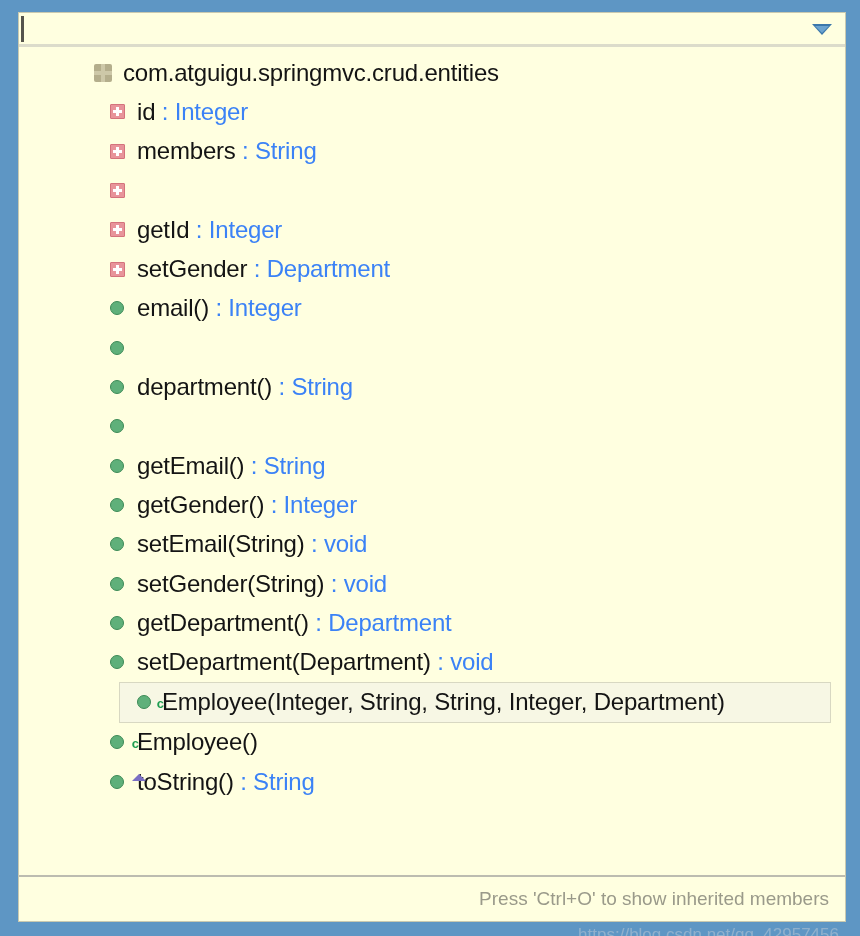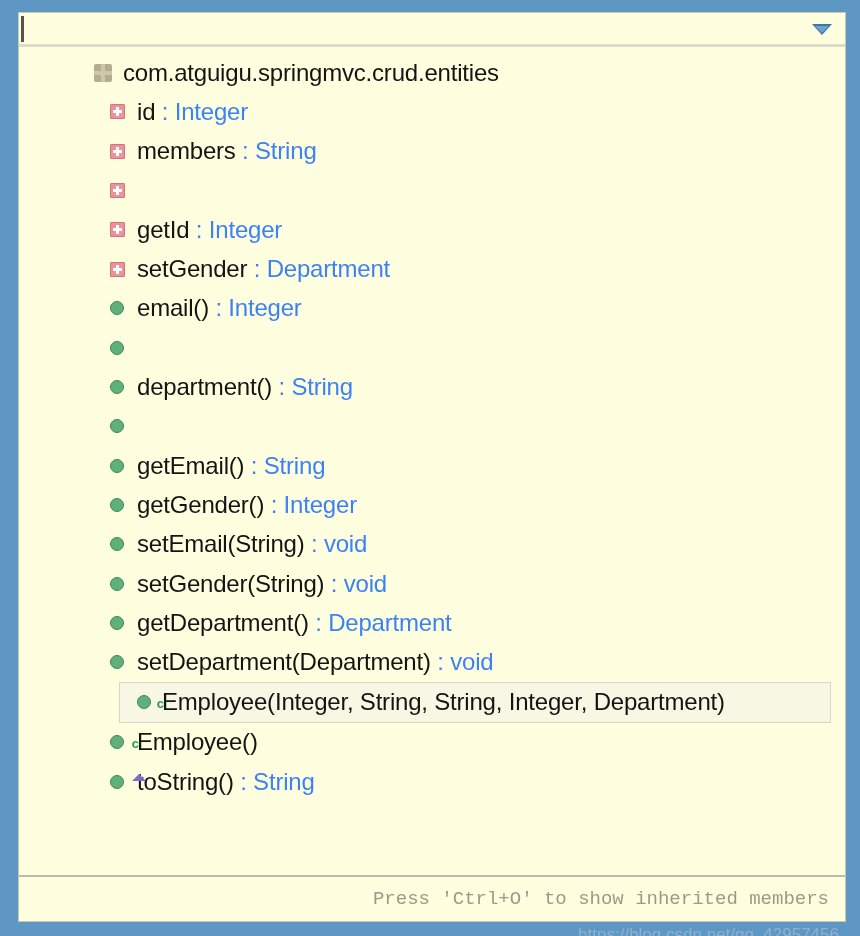--- a/index.html
+++ b/index.html
@@ -153,21 +153,21 @@
   .footer{
     height:44px;min-height:44px;
     border-top:2px solid #bcbcb0;
     display:flex;align-items:center;justify-content:flex-end;
     padding-right:16px;
     background:#ffffe0;
     position:relative;
   }
   .footer-text{
     font-size:19px;color:#9a9a8a;
-    font-family:Liberation Mono, monospace;
+    font-family:Liberation Sans, sans-serif;
   }
   .watermark{
     position:absolute;
     right:6px;bottom:-24px;
     font-size:17px;
     color:#b9c7d4;
     opacity:.55;
     font-family:"Liberation Sans",sans-serif;
     pointer-events:none;
     white-space:nowrap;

